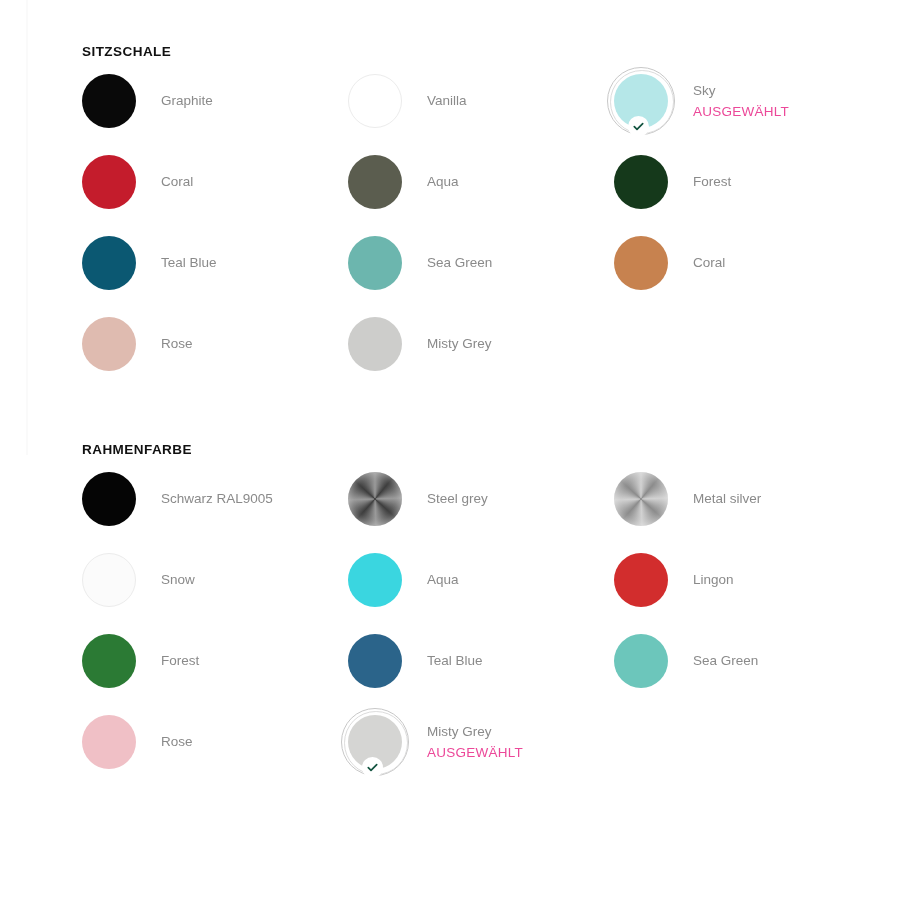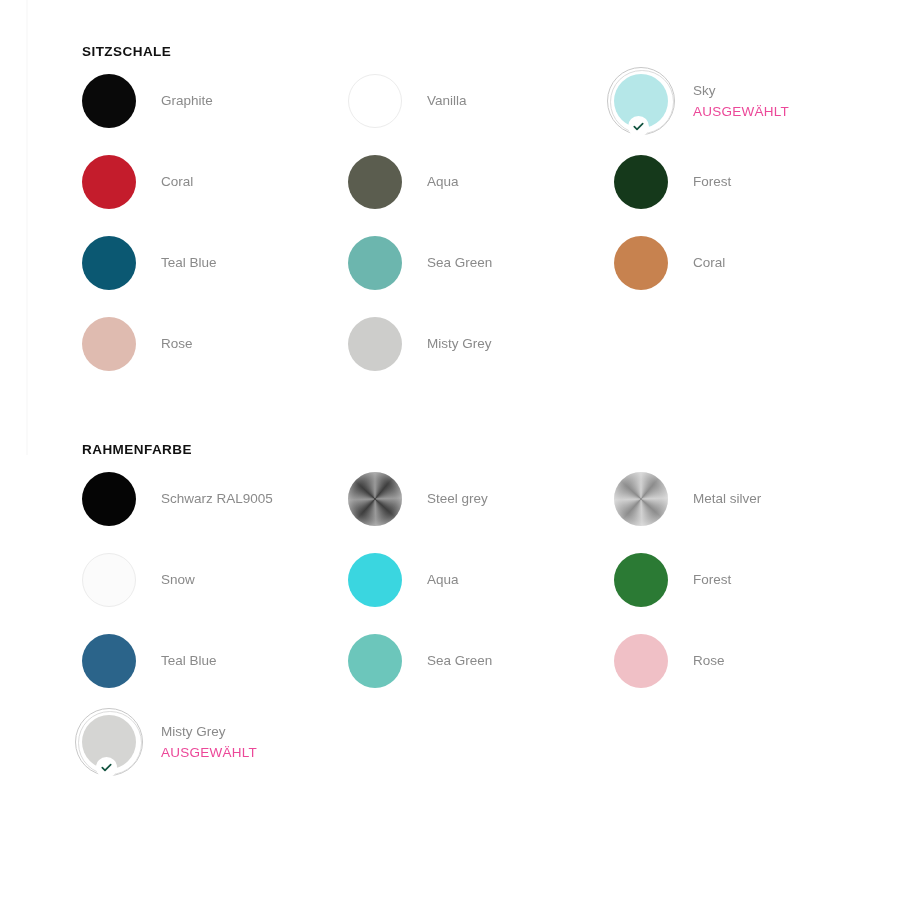--- a/index.html
+++ b/index.html
@@ -269,20 +269,28 @@
         <div class="swatch-item">
           <div class="swatch-circle-wrap">
             <div class="swatch-circle" style="background: rgb(58, 214, 224);"></div>
           </div>
           <div class="swatch-text">
             <span class="swatch-name">Aqua</span>
           </div>
         </div>
         <div class="swatch-item">
           <div class="swatch-circle-wrap">
+            <div class="swatch-circle" style="background: rgb(210, 45, 45);"></div>
+          </div>
+          <div class="swatch-text">
+            <span class="swatch-name">Lingon</span>
+          </div>
+        </div>
+        <div class="swatch-item">
+          <div class="swatch-circle-wrap">
             <div class="swatch-circle" style="background: rgb(43, 122, 52);"></div>
           </div>
           <div class="swatch-text">
             <span class="swatch-name">Forest</span>
           </div>
         </div>
         <div class="swatch-item">
           <div class="swatch-circle-wrap">
             <div class="swatch-circle" style="background: rgb(43, 100, 138);"></div>
           </div>

